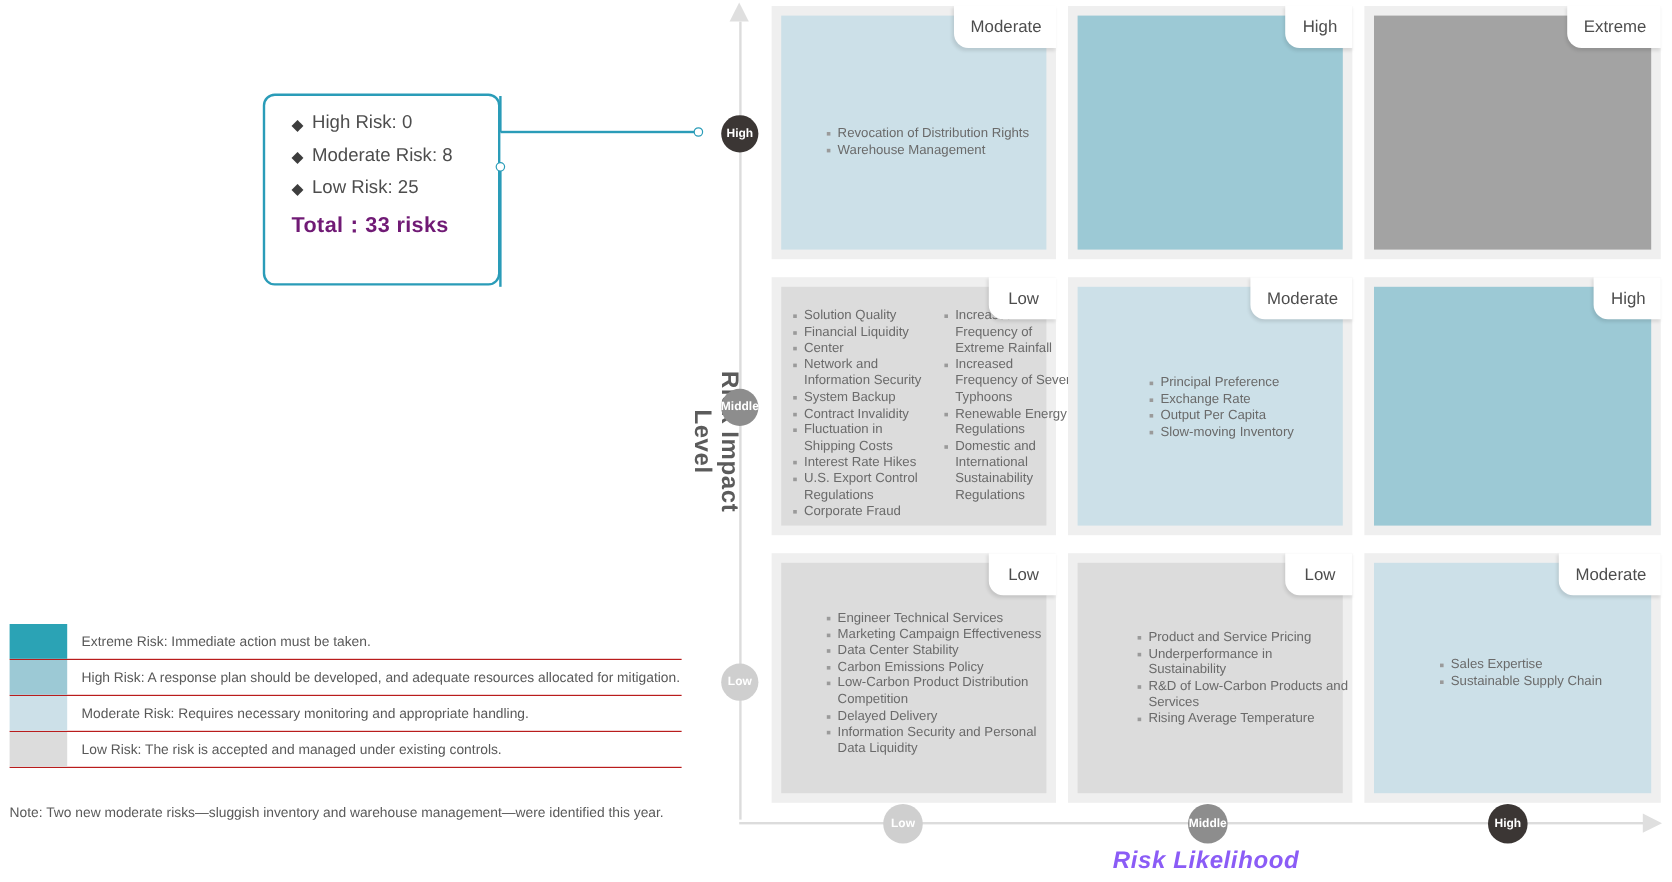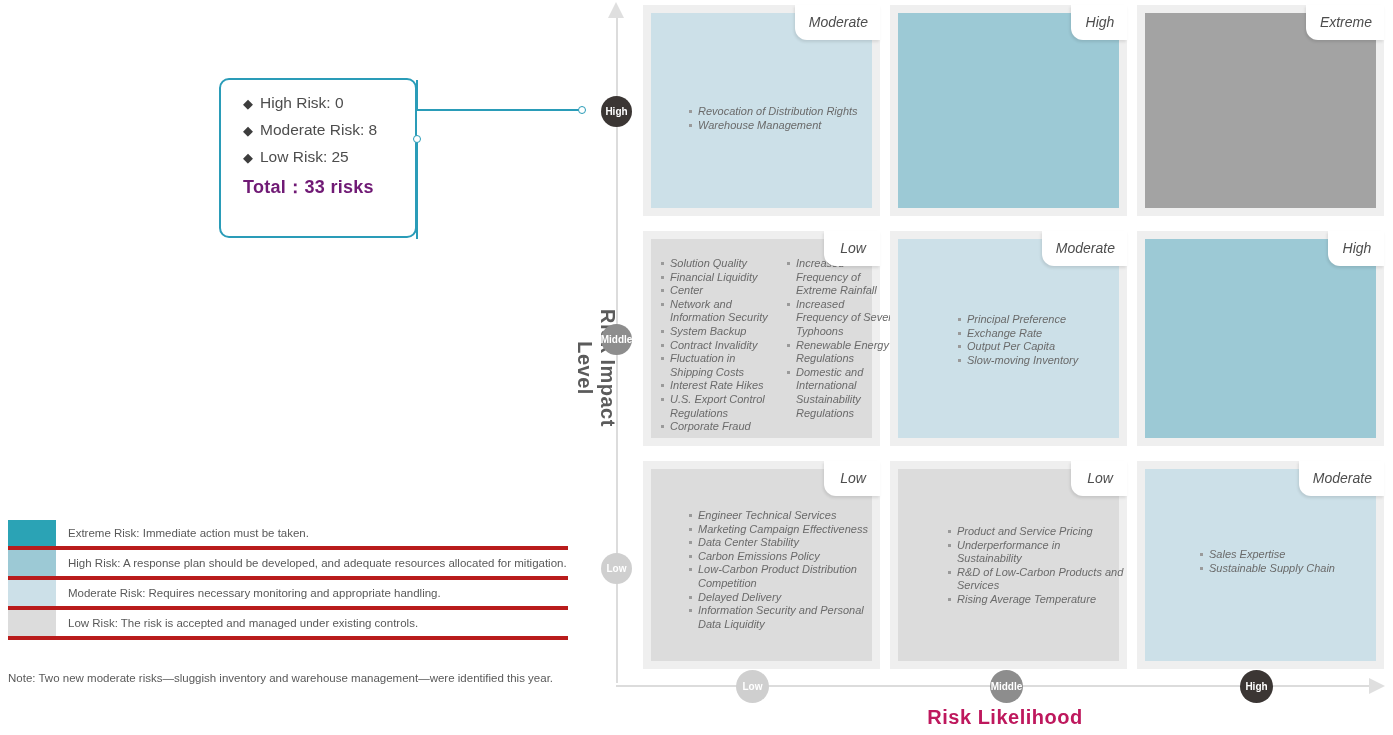--- a/index.html
+++ b/index.html
@@ -62,29 +62,29 @@
   #x-pill-high   { left:1240px; top:670px; width:33px; height:33px; background:#3b3634; }
 
   #y-axis-title {
     position:absolute; left:516px; top:345px; width:160px;
     transform:rotate(90deg); transform-origin:center center;
     font-size:20px; font-weight:bold; color:#5b5b5b; text-align:center;
     letter-spacing:.5px; z-index:2;
   }
   #x-axis-title {
     position:absolute; left:855px; top:706px; width:300px; text-align:center;
-    font-size:20px; font-weight:bold; color:#be185d; letter-spacing:.5px; z-index:2;
+    font-size:20px; font-weight:bold; color:#8b5cf6; letter-spacing:.5px; z-index:2;font-style:italic;
   }
 
   
   #matrix { position:absolute; left:643px; top:5px; z-index:2; }
   .cell {
     position:absolute; background:#efefef; padding:8px;
   }
-  .cell-inner { position:relative; width:100%; height:100%;font-style:italic; }
+  .cell-inner { position:relative; width:100%; height:100%; }
   .badge {
     position:absolute; top:-8px; right:-8px;
     background:#ffffff; border-bottom-left-radius:12px;
     padding:9px 12px 10px 14px;
     font-size:14px; color:#4d4d4d; z-index:4;
     min-width:56px; text-align:center;
     box-shadow:-1px 2px 3px rgba(0,0,0,0.10);
   }
   .items { position:absolute; display:flex; gap:14px; }
   .items ul { list-style:none; margin:0; padding:0; }
@@ -95,21 +95,21 @@
   .items li::before {
     content:""; position:absolute; left:0; top:5px;
     width:3px; height:3px; background:#9a9a9a;
   }
   .col-narrow { width:112px; }
   .col-wide { width:180px; }
 
   
   #legend { position:absolute; left:8px; top:520px; width:560px; z-index:3; }
   .legend-row {
-    display:flex; align-items:stretch; border-bottom:4px solid #b91c1c; min-height:30px;
+    display:flex; align-items:stretch; border-bottom:1px solid #b91c1c; min-height:30px;
   }
   .legend-swatch { width:48px; flex:0 0 48px; }
   .legend-text {
     flex:1; display:flex; align-items:center; padding-left:12px;
     font-size:11.5px; color:#595959;
   }
   #legend-note {
     position:absolute; left:8px; top:672px; font-size:11.5px; color:#595959; z-index:3;
   }
 </style>

